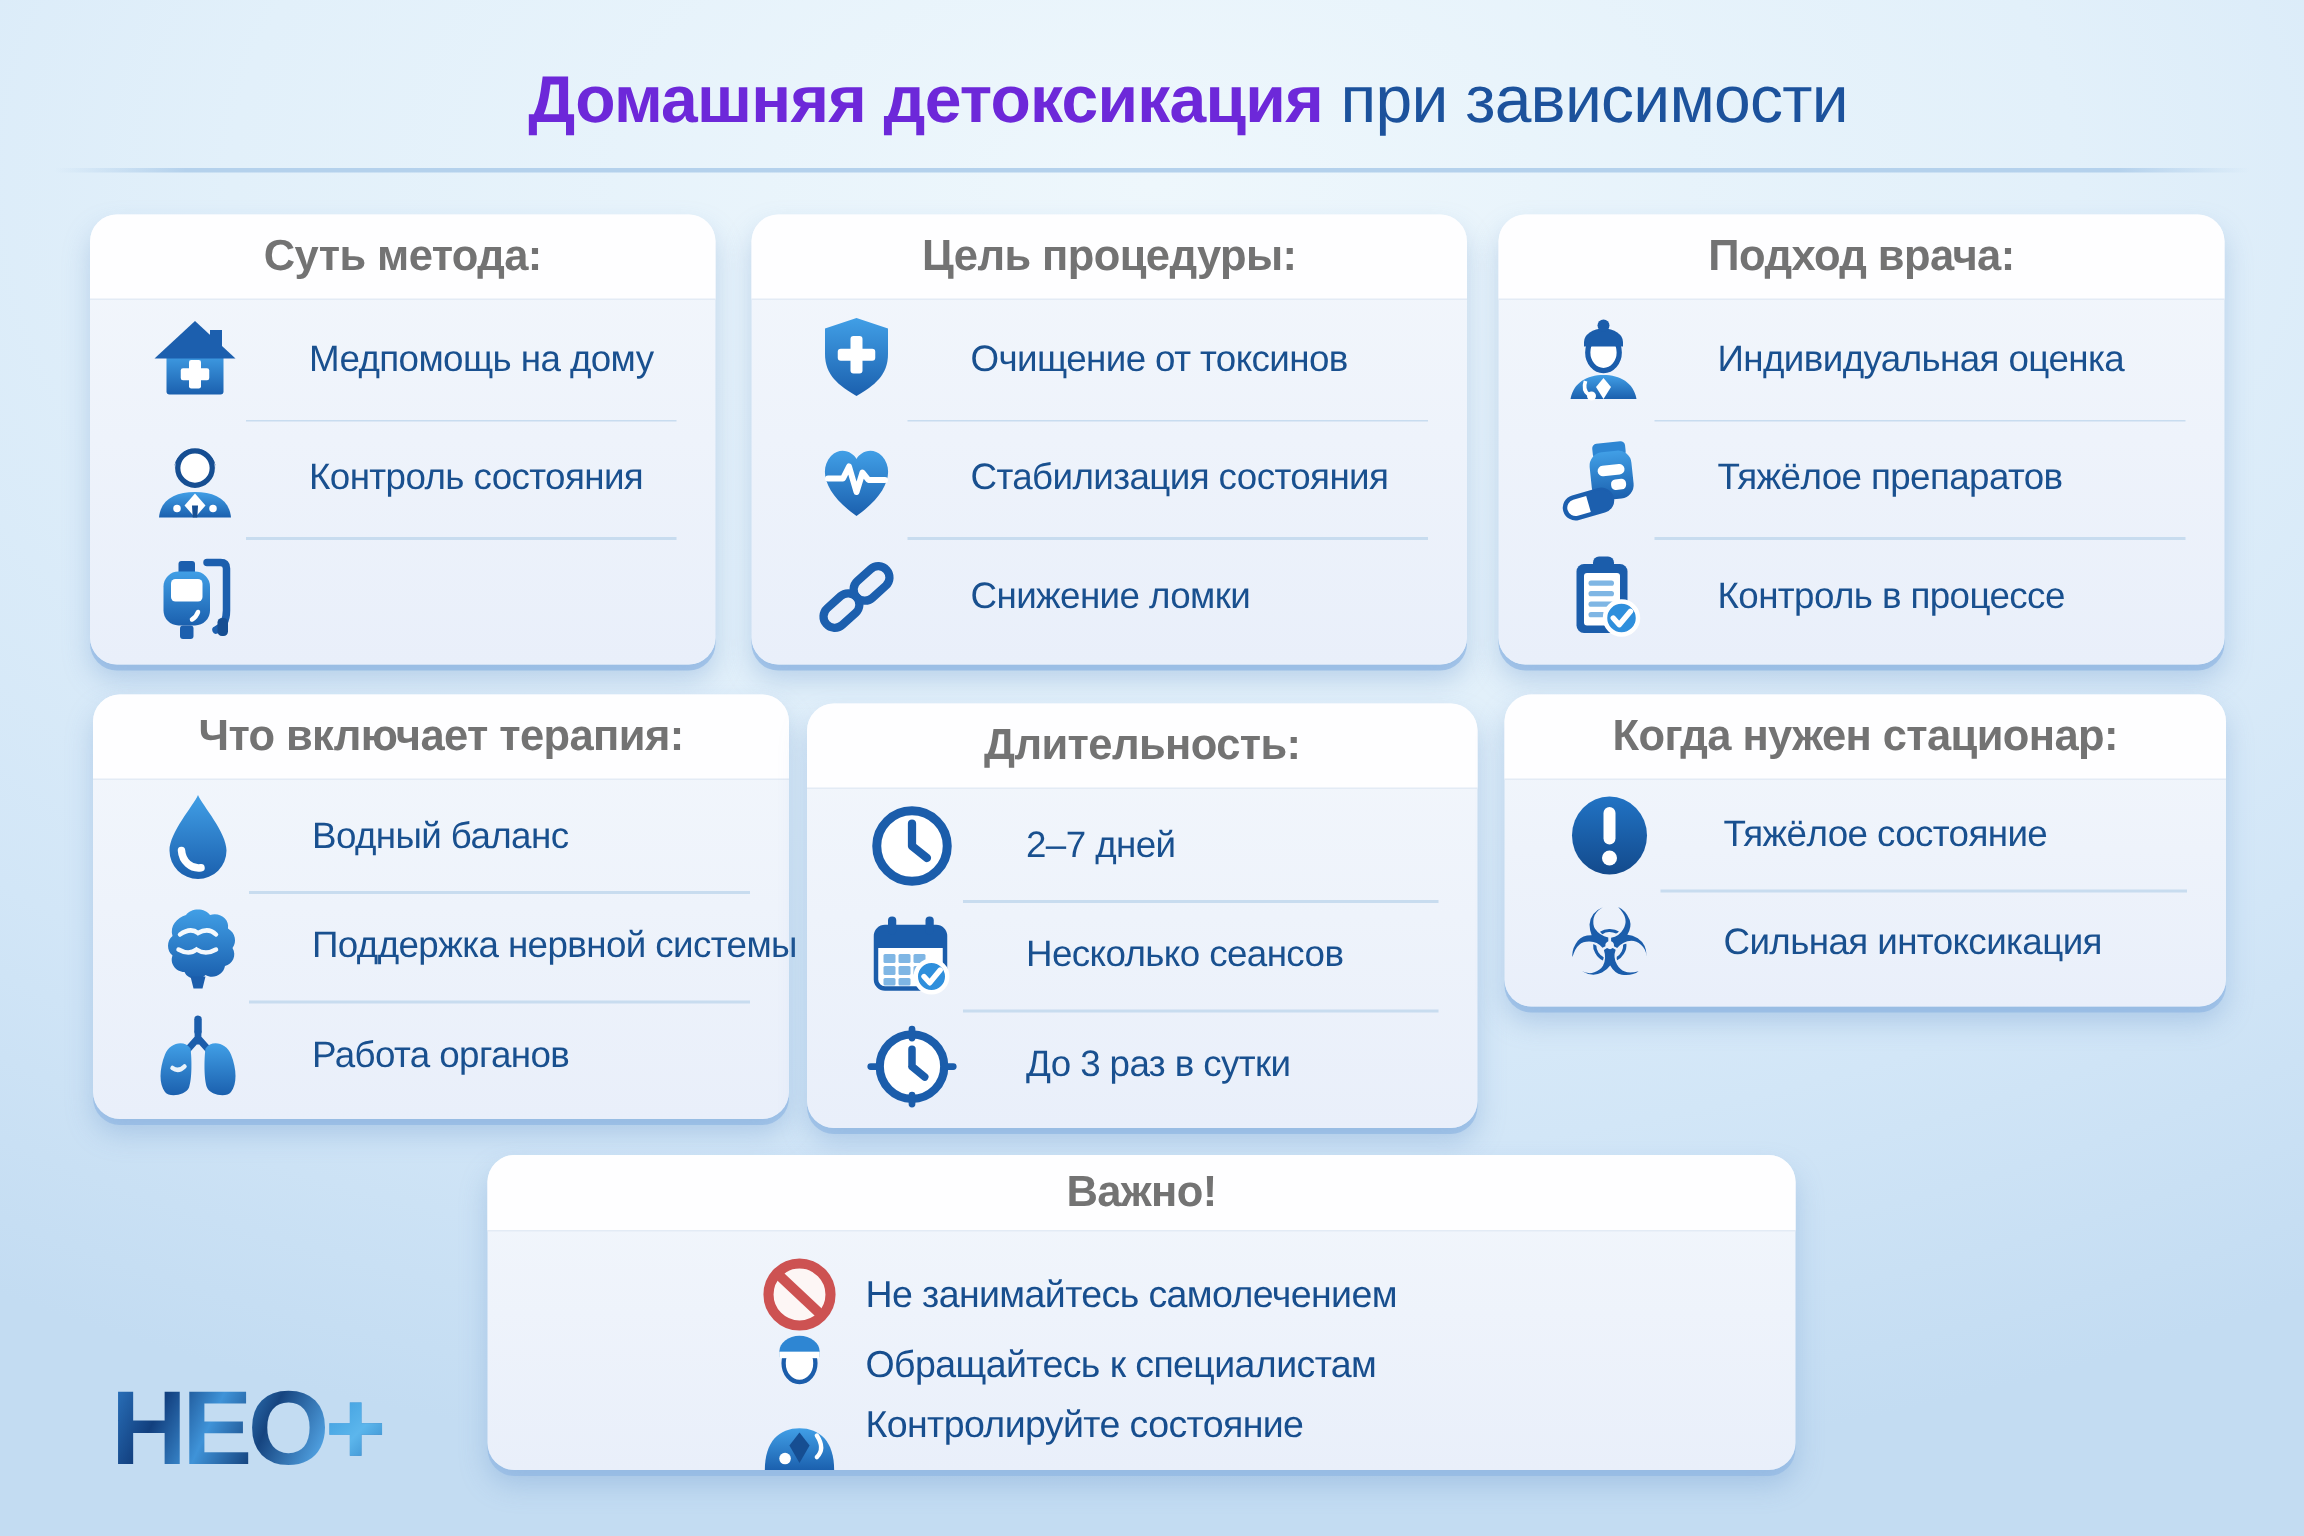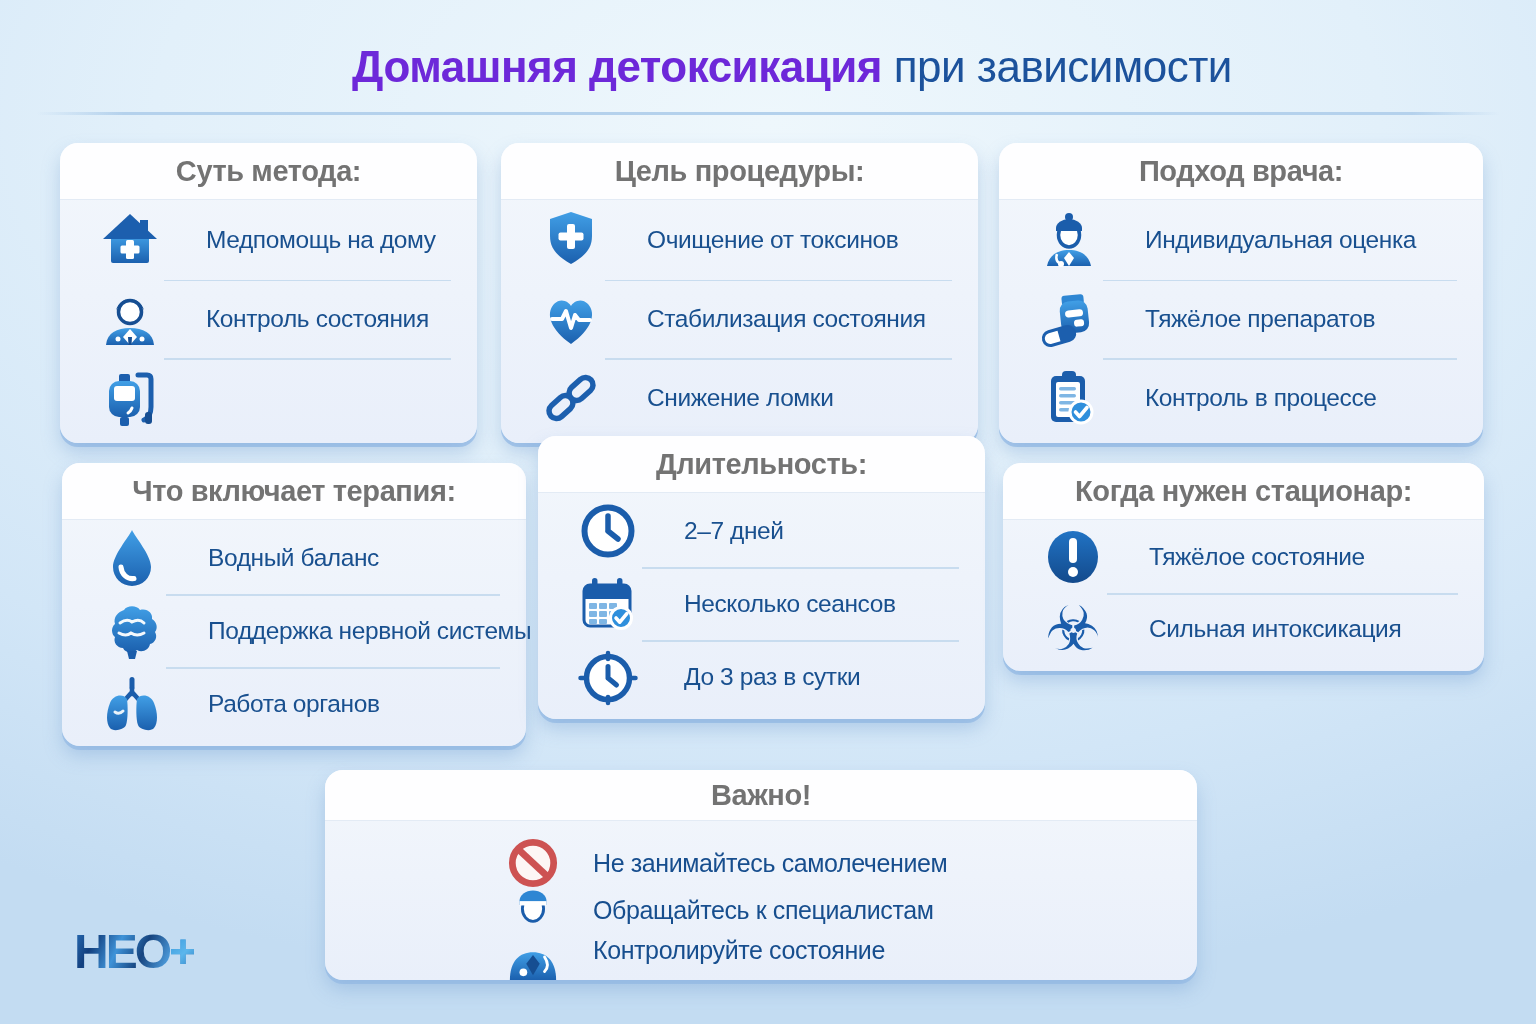--- a/index.html
+++ b/index.html
@@ -41,30 +41,30 @@
     content:"";position:absolute;top:0;left:74px;right:0;height:1.5px;background:#c8dcef;
   }
   .icon-box{width:80px;flex:none;display:flex;align-items:center;justify-content:center;}
   .label{font-size:24.5px;color:#19508f;letter-spacing:-0.4px;white-space:nowrap;}
   .bio-glyph{font-family:"DejaVu Sans",sans-serif;font-size:62px;line-height:64px;color:#1b5dab;font-weight:700;}
   
   .imp-body{
     position:absolute;top:50px;left:0;right:0;bottom:0;
     padding:16px 30px 10px 176px;
     display:grid;grid-template-columns:64px 1fr;grid-template-rows:1fr 1fr 1fr;
-    column-gap:28px;align-items:center;
+    column-gap:12px;align-items:center;
   }
   .imp-head{height:50px;background:#fefeff;border-radius:18px 18px 0 0;
     display:flex;align-items:center;justify-content:center;box-shadow:0 1px 0 #e3ebf5;}
   .imp-label{font-size:25px;color:#174e8e;letter-spacing:-0.4px;white-space:nowrap;}
   .imp-icon{display:flex;align-items:center;justify-content:center;}
   .surgeon-cell{grid-row:2/4;align-self:stretch;display:flex;align-items:center;justify-content:center;}
   
   .logo{
-    position:absolute;left:74px;top:916px;font-weight:700;font-size:48px;line-height:72px;
+    position:absolute;left:74px;top:916px;font-weight:700;font-size:70px;line-height:72px;
     letter-spacing:-3px;white-space:nowrap;
     background:linear-gradient(115deg,#2f7cc8 0%,#123f7e 20%,#3f93d8 38%,#16447f 56%,#4f9fdf 76%,#1d5aa0 100%);
     -webkit-background-clip:text;background-clip:text;color:transparent;
   }
   .logo .plus{
     background:linear-gradient(135deg,#2e8fd6 0%,#5cb6ec 55%,#1f6cb4 100%);
     -webkit-background-clip:text;background-clip:text;color:transparent;
   }
 </style>
 </head>
@@ -259,21 +259,21 @@
             <path d="M27 27 c-4-6-14-4-17 4 c-4 10-4 20 0 25 c3 4 14 2 16-3 c2-5 2-19 1-26 z" fill="url(#gA)"></path>
             <path d="M37 27 c4-6 14-4 17 4 c4 10 4 20 0 25 c-3 4-14 2-16-3 c-2-5-2-19-1-26 z" fill="url(#gA)"></path>
             <path d="M15 40 q4 3 8-1" stroke="#fff" stroke-width="3" fill="none" stroke-linecap="round" opacity=".9"></path>
           </svg>
       </span>
       <span class="label">Работа органов</span>
     </div>
   </div>
 </div>
 
-<div class="card" style="left:538px;top:436px;width:447px;height:283px">
+<div class="card" style="left:538px;top:469px;width:447px;height:283px">
   <div class="card-head">
       <span class="card-title">Длительность:</span>
     </div>
   <div class="card-body">
     <div class="item">
       <span class="icon-box">
         <svg width="64" height="64" viewBox="0 0 64 64">
             <circle cx="32" cy="32" r="23.5" fill="#fff" stroke="#1b5dab" stroke-width="6"></circle>
             <path d="M32 32 V17 M32 32 l10 8" stroke="#1b5dab" stroke-width="5.5" fill="none" stroke-linecap="round"></path>
           </svg>

